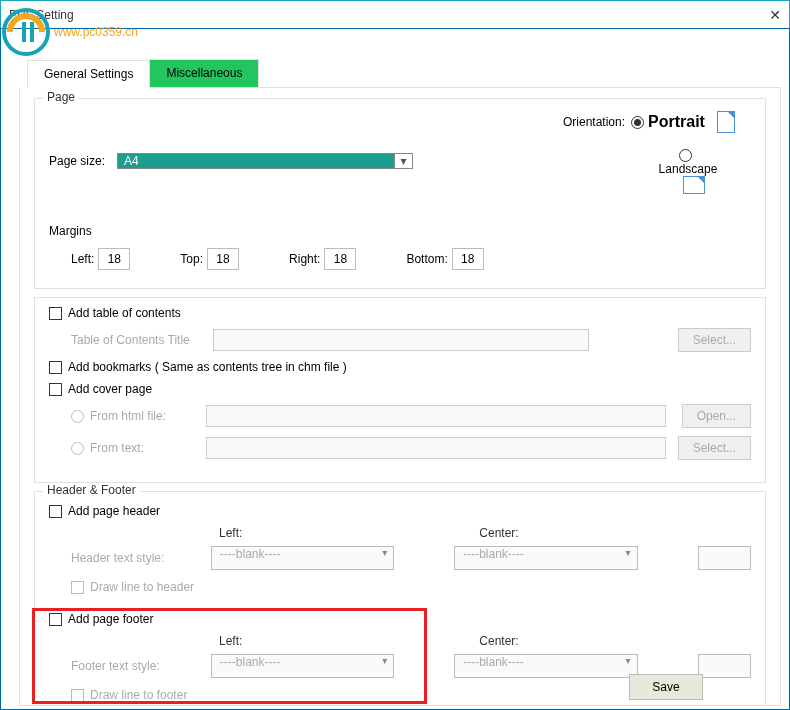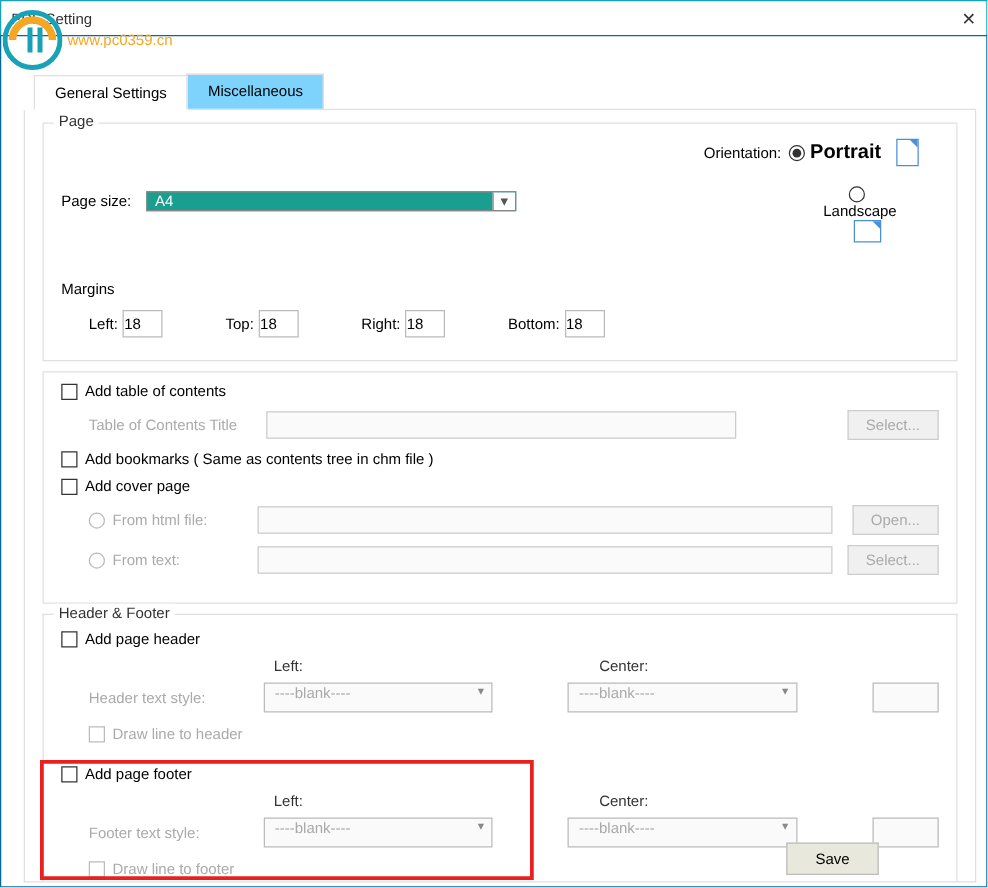--- a/index.html
+++ b/index.html
@@ -11,21 +11,21 @@
 .watermark { position: absolute; top: 8px; left: 2px; z-index: 5; pointer-events: none; display: flex; align-items: center; }
 .watermark .wm-logo { width: 48px; height: 48px; position: relative; }
 .watermark .wm-logo svg { width: 48px; height: 48px; }
 .watermark .wm-text { margin-left: 4px; }
 .watermark .wm-cn { font-size: 22px; font-weight: bold; color: #18a2b8; font-style: italic; }
 .watermark .wm-url { font-size: 12px; color: #f5a623; }
 
 .outer { border: 1px solid #0369a1; height: 682px; padding: 8px 8px 8px 8px; position: relative; }
 
 .tabs { display: flex; margin-top: 22px; margin-left: 18px; border-bottom: 1px solid #e0e0e0; }
-.tab { padding: 6px 16px; font-size: 12px; border: 1px solid #e0e0e0; border-bottom: none; background: #7dd3fc; margin-right: -1px; cursor: pointer; }
+.tab { padding: 6px 16px; font-size: 12px; border: 1px solid #e0e0e0; border-bottom: none; background: #22c55e; margin-right: -1px; cursor: pointer; }
 .tab.active { background: #fff; border-bottom: 1px solid #fff; position: relative; top: 1px; }
 
 .panel { border: 1px solid #e0e0e0; border-top: none; padding: 10px 14px; margin-left: 10px; margin-right: 0; height: 618px; overflow: hidden; }
 
 .group { border: 1px solid #e0e0e0; padding: 12px 14px 14px; margin-bottom: 8px; position: relative; }
 .group-title { position: absolute; top: -9px; left: 8px; background: #fff; padding: 0 4px; font-size: 12px; color: #333; }
 
 .page-row { display: flex; align-items: center; }
 .page-row .lbl { width: 68px; font-size: 12px; }
 .page-select { width: 296px; height: 16px; background: #1a9e8f; color: #fff; border: 1px solid #888; display: flex; align-items: center; padding: 0 6px; font-size: 12px; position: relative; }
@@ -37,21 +37,21 @@
 .radio { width: 13px; height: 13px; border: 1px solid #333; border-radius: 50%; display: inline-flex; align-items: center; justify-content: center; margin-right: 4px; }
 .radio.checked::after { content: ""; width: 7px; height: 7px; background: #333; border-radius: 50%; }
 .page-icon { width: 18px; height: 22px; border: 1px solid #4a90d9; background: #fff; margin-left: 12px; position: relative; }
 .page-icon.land { width: 22px; height: 18px; }
 .page-icon::after { content: ""; position: absolute; top: 0; right: 0; border-style: solid; border-width: 0 6px 6px 0; border-color: transparent #4a90d9 transparent transparent; }
 
 .margins-lbl { font-size: 12px; margin-top: 14px; margin-bottom: 10px; }
 .margins-row { display: flex; align-items: center; font-size: 12px; gap: 0; padding-left: 22px; }
 .marg-item { display: flex; align-items: center; margin-right: 50px; }
 .marg-item span { margin-right: 4px; }
-.num-input { width: 32px; height: 22px; border: 1px solid #bbb; text-align: left; font-size: 12px; }
+.num-input { width: 32px; height: 22px; border: 1px solid #bbb; text-align: center; font-size: 12px; }
 
 .chk-row { display: flex; align-items: center; font-size: 12px; margin-bottom: 8px; }
 .chk { width: 13px; height: 13px; border: 1px solid #333; margin-right: 6px; display: inline-block; }
 .chk.disabled, .radio.disabled { border-color: #bbb; }
 .sub-row { display: flex; align-items: center; font-size: 12px; margin-bottom: 8px; padding-left: 22px; }
 .sub-lbl { color: #aaa; width: 142px; }
 .text-input { border: 1px solid #ccc; height: 22px; flex: 0 0 376px; }
 .btn { border: 1px solid #ccc; background: #f0f0f0; height: 24px; padding: 0 14px; font-size: 12px; color: #aaa; cursor: default; }
 
 .radio-dis { width: 13px; height: 13px; border: 1px solid #bbb; border-radius: 50%; margin-right: 6px; display: inline-block; }

